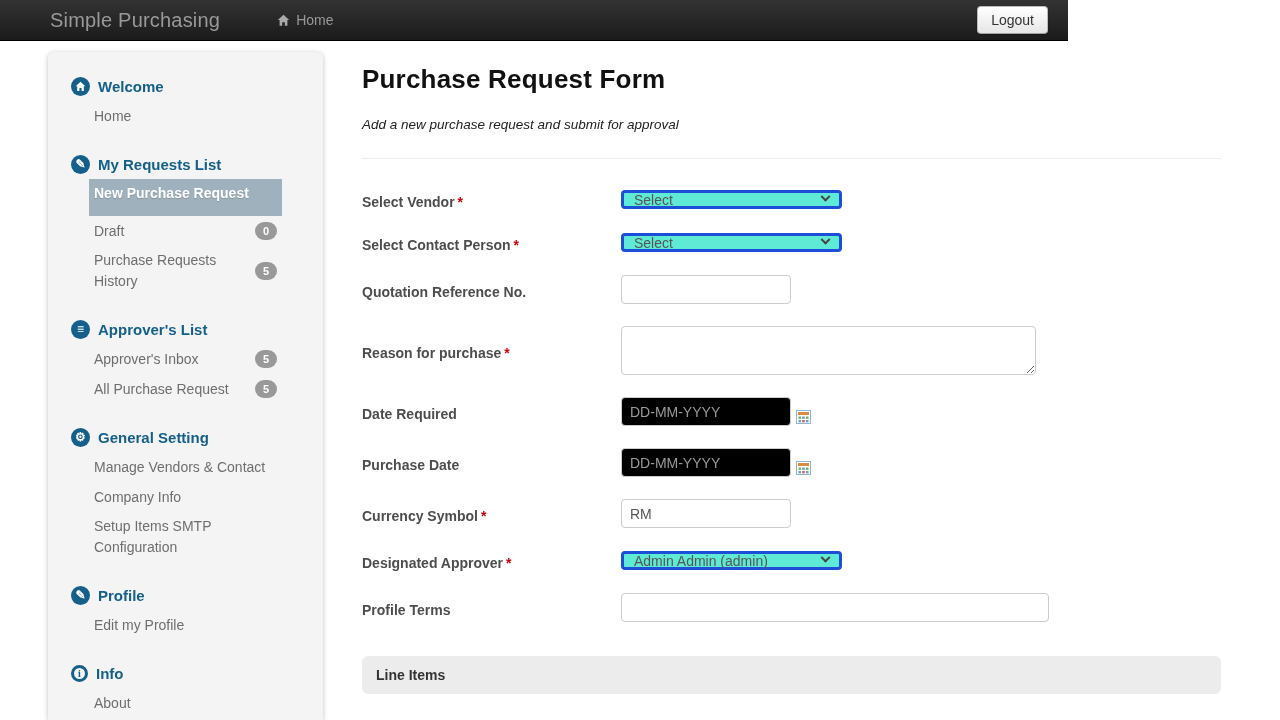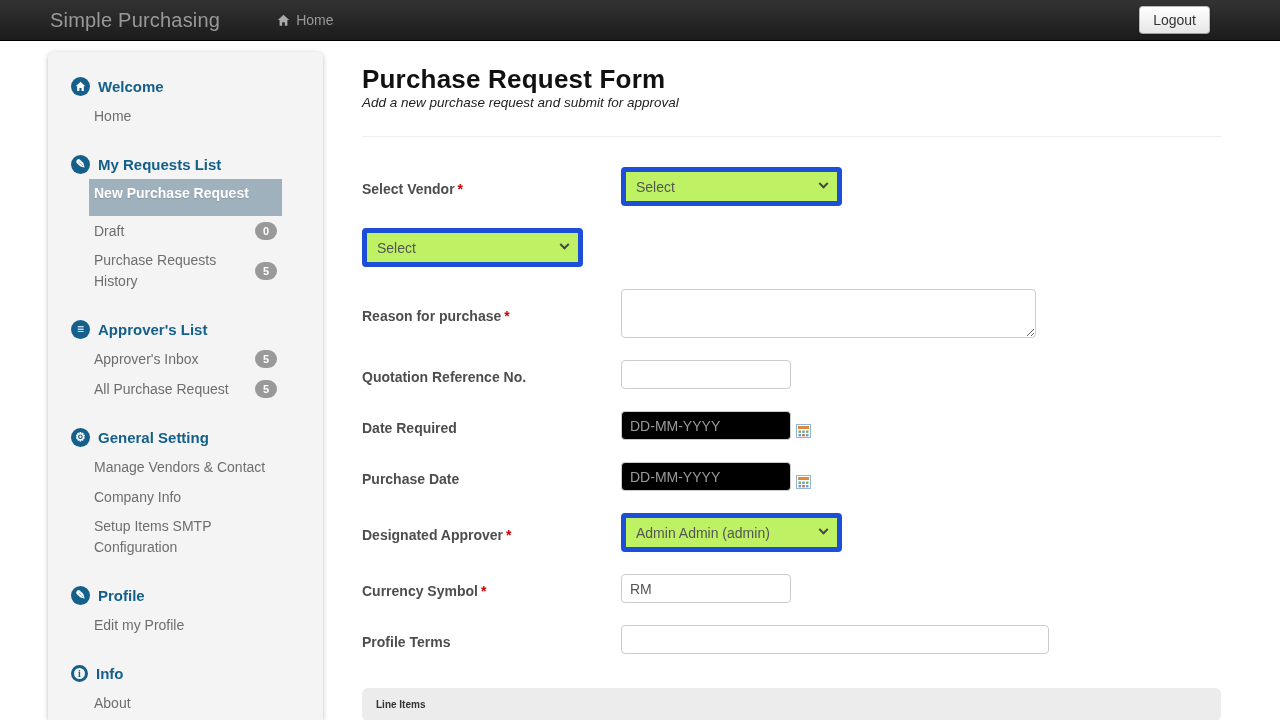--- a/index.html
+++ b/index.html
@@ -1,27 +1,27 @@
 <!DOCTYPE html>
 <html><head>
 <meta charset="utf-8">
 <style>
   * { margin:0; padding:0; box-sizing:border-box; }
   html,body { width:1280px; height:720px; overflow:hidden; background:#fff;
     font-family:"Liberation Sans", sans-serif; }
 
   
-  .navbar { position:absolute; left:0; top:0; width:1280px; height:41px;
+  .navbar { position:absolute; left:0; top:0; width:1068px; height:41px;
     background:linear-gradient(#333, #1b1b1b); border-bottom:1px solid #000;
     display:flex; align-items:center; }
   .brand { color:#999; font-size:20px; padding-left:50px; letter-spacing:.2px; }
   .nav-home { display:flex; align-items:center; gap:6px; margin-left:45px;
     color:#999; font-size:14px; cursor:pointer; height:41px; padding:0 12px; }
   .nav-home svg { display:block; }
-  .logout-btn { margin-left:auto; margin-right:70px; background:linear-gradient(#fff,#e6e6e6);
+  .logout-btn { margin-left:auto; margin-right:20px; background:linear-gradient(#fff,#e6e6e6);
     border:1px solid #bbb; border-bottom-color:#a2a2a2; border-radius:4px;
     color:#333; font-size:14px; padding:5px 13px; cursor:pointer;
     box-shadow:inset 0 1px 0 rgba(255,255,255,.2), 0 1px 2px rgba(0,0,0,.25);
     font-family:"Liberation Sans", sans-serif; }
 
   
   .sidebar { position:absolute; left:48px; top:52px; width:275px; height:668px;
     background:#f4f4f4; border-radius:6px 6px 0 0;
     box-shadow:0 1px 5px rgba(0,0,0,.25); padding:19px 0 0 0; }
   .side-section { margin-bottom:18px; }
@@ -39,50 +39,50 @@
     cursor:pointer; line-height:1.5; }
   .nav-item.active { background:#9fb1bd; color:#fff; font-weight:bold;
     margin-left:41px; margin-right:41px; padding:4px 8px 12px 5px; min-height:27px;
     text-shadow:0 1px 1px rgba(0,0,0,.15); }
   .badge { background:#999; color:#fff; font-size:11px; font-weight:bold;
     border-radius:10px; padding:2px 8px; line-height:1.3; }
 
   
   .main { position:absolute; left:362px; top:64px; width:859px; }
   .page-title { font-size:26px; font-weight:bold; color:#111; letter-spacing:.2px; }
-  .page-subtitle { font-style:italic; font-size:13.5px; color:#222; }
+  .page-subtitle { font-style:italic; font-size:13.5px; color:#222; margin-top:22px; }
   .rule { border:none; border-top:1px solid #eee; margin:26px 0 0 0; }
 
   .form-area { margin-top:30px; }
   .frow { display:flex; align-items:center; margin-bottom:22px; }
   .flabel { width:259px; flex:0 0 259px; font-weight:bold; font-size:14px;
     color:#4d4d4d; padding-top:5px; }
   .req { color:#c00; margin-left:3px; }
   .ctrl { display:flex; align-items:flex-end; }
 
-  .fake-select { width:221px; height:39px; border:5px solid #1d4ed8; border-radius:4px;
-    background:#bef264; display:flex; align-items:center; padding:0 10px; font-size:14px;
+  .fake-select { width:221px; height:19px; border:3px solid #1d4ed8; border-radius:4px;
+    background:#5eead4; display:flex; align-items:center; padding:0 10px; font-size:14px;
     color:#555; cursor:pointer; justify-content:space-between; }
   .chev { width:7px; height:7px; border-right:2px solid #444; border-bottom:2px solid #444;
     transform:rotate(45deg) translate(-2px,-2px); }
 
   input.txt { height:29px; border:1px solid #ccc; border-radius:4px; background:#fff;
     font-size:14px; color:#555; padding:0 8px; font-family:"Liberation Sans", sans-serif;
     outline:none; }
   .w-small { width:170px; }
   .w-wide  { width:428px; }
   textarea.txt { width:415px; height:49px; border:1px solid #ccc; border-radius:4px;
     font-size:14px; color:#555; padding:4px 8px; font-family:"Liberation Sans", sans-serif;
     outline:none; }
   input.date { background:#000000; color:#999; }
   input.date::placeholder, input.txt::placeholder { color:#9a9a9a; opacity:1; }
   .cal-icon { margin-left:5px; margin-bottom:2px; cursor:pointer; display:block; }
 
   .line-items-bar { margin-top:34px; background:#ececec; border-radius:6px;
-    padding:11px 14px; font-weight:bold; font-size:10px; color:#333; }
+    padding:11px 14px; font-weight:bold; font-size:14px; color:#333; }
 </style>
 </head>
 <body>
 
 <div class="navbar">
   <div class="brand">Simple Purchasing</div>
   <div class="nav-home">
     <span>
       <svg width="13" height="13" viewBox="0 0 16 16">
           <path fill="#aaa" d="M8 1 L15 7.5 H12.8 V14.5 H9.6 V10 H6.4 V14.5 H3.2 V7.5 H1 Z"></path>
@@ -195,41 +195,44 @@
       </div>
       <div class="ctrl">
         <div class="fake-select">
           <span>Select</span>
           <span class="chev"></span>
         </div>
       </div>
     </div>
 
     <div class="frow">
+      <div class="flabel">
+        <span>Select Contact Person</span><span class="req">*</span>
+      </div>
       <div class="ctrl">
         <div class="fake-select">
           <span>Select</span>
           <span class="chev"></span>
         </div>
       </div>
     </div>
 
     <div class="frow">
+      <div class="flabel">Quotation Reference No.</div>
+      <div class="ctrl">
+        <input type="text" class="txt w-small" value="" style="">
+      </div>
+    </div>
+
+    <div class="frow">
       <div class="flabel">
         <span>Reason for purchase</span><span class="req">*</span>
       </div>
       <div class="ctrl">
         <textarea class="txt" value="" style=""></textarea>
-      </div>
-    </div>
-
-    <div class="frow">
-      <div class="flabel">Quotation Reference No.</div>
-      <div class="ctrl">
-        <input type="text" class="txt w-small" value="" style="">
       </div>
     </div>
 
     <div class="frow">
       <div class="flabel">Date Required</div>
       <div class="ctrl">
         <input type="text" class="txt w-small date" placeholder="DD-MM-YYYY" style="">
         <svg class="cal-icon" width="15" height="14" viewBox="0 0 15 14">
           <rect x="0.5" y="0.5" width="14" height="13" fill="#fff" stroke="#8fb6d9"></rect>
           <rect x="2" y="2" width="11" height="3" fill="#e08a3c"></rect>
@@ -255,40 +258,40 @@
           <rect x="9.9" y="6.5" width="2.6" height="2.4" fill="#7fae5a"></rect>
           <rect x="2.5" y="10" width="2.6" height="2.4" fill="#6f9fc8"></rect>
           <rect x="6.2" y="10" width="2.6" height="2.4" fill="#c96a5a"></rect>
           <rect x="9.9" y="10" width="2.6" height="2.4" fill="#6f9fc8"></rect>
         </svg>
       </div>
     </div>
 
     <div class="frow">
       <div class="flabel">
+        <span>Currency Symbol</span><span class="req">*</span>
+      </div>
+      <div class="ctrl">
+        <input type="text" class="txt w-small" value="RM" style="">
+      </div>
+    </div>
+
+    <div class="frow">
+      <div class="flabel">
         <span>Designated Approver</span><span class="req">*</span>
       </div>
       <div class="ctrl">
         <div class="fake-select">
           <span>Admin Admin (admin)</span>
           <span class="chev"></span>
         </div>
       </div>
     </div>
 
     <div class="frow">
-      <div class="flabel">
-        <span>Currency Symbol</span><span class="req">*</span>
-      </div>
-      <div class="ctrl">
-        <input type="text" class="txt w-small" value="RM" style="">
-      </div>
-    </div>
-
-    <div class="frow">
       <div class="flabel">Profile Terms</div>
       <div class="ctrl">
         <input type="text" class="txt w-wide" value="" style="">
       </div>
     </div>
 
     <div class="line-items-bar">Line Items</div>
   </div>
 </div>
 

